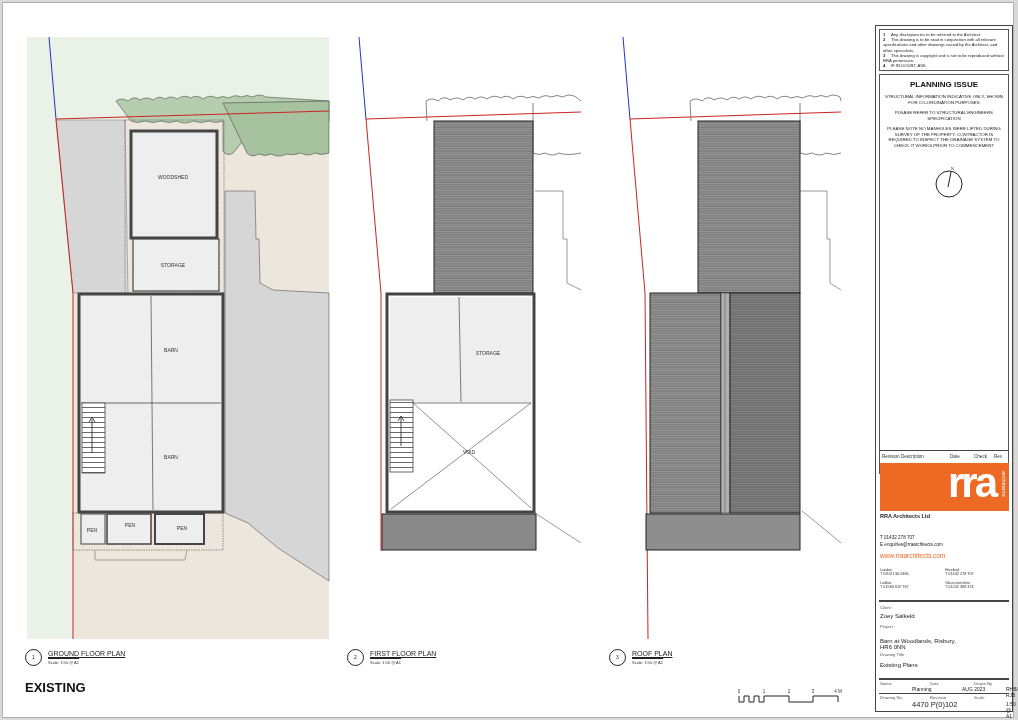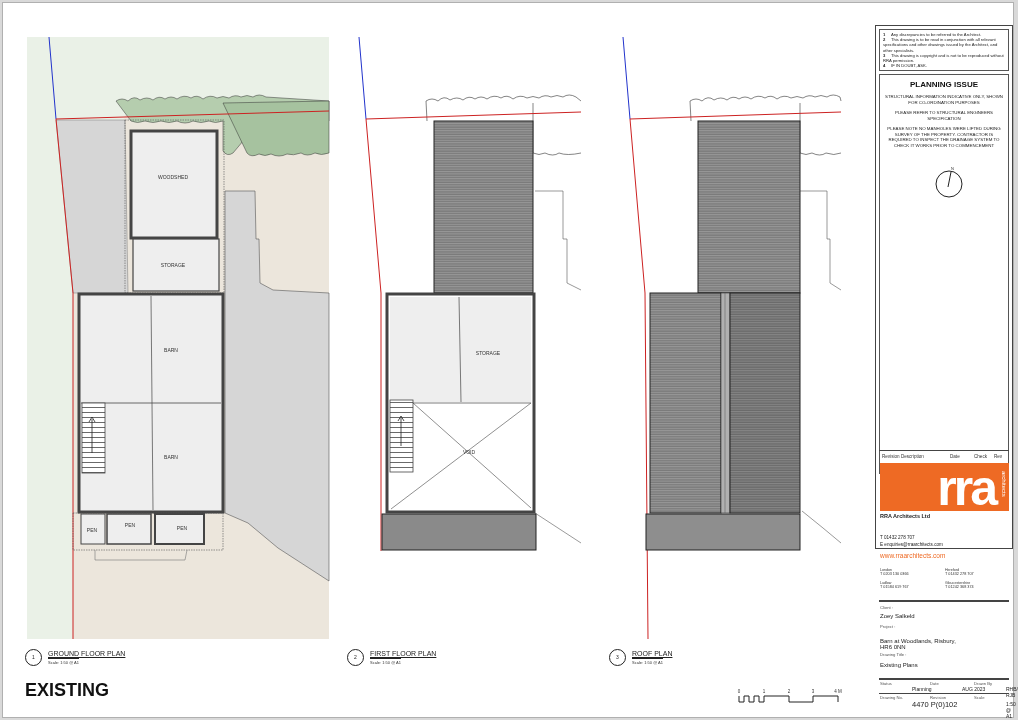--- a/index.html
+++ b/index.html
@@ -1,45 +1,45 @@
 <!DOCTYPE html>
 <html><head>
 <meta charset="utf-8">
 <style>
   * { box-sizing: border-box; margin: 0; padding: 0; }
   html, body { width: 1018px; height: 720px; overflow: hidden; background: #d9d9d9; font-family: "Liberation Sans", sans-serif; }
   .sheet { position: absolute; left: 2px; top: 2px; width: 1012px; height: 716px; background: #ffffff; border: 1px solid #b0b0b0; }
   svg { position: absolute; overflow: visible; }
   .room-label { font-size: 5px; fill: #333; font-family: "Liberation Sans", sans-serif; }
-  .title-block { position: absolute; left: 872px; top: 22px; width: 138px; height: 524px; border: 1.5px solid #444; background: #fff; }
+  .title-block { position: absolute; left: 872px; top: 22px; width: 138px; height: 687px; border: 1.5px solid #444; background: #fff; }
   .tb-notes { position: absolute; left: 3px; top: 3px; right: 3px; height: 42px; border: 1px solid #555; padding: 2px 3px; font-size: 4.2px; line-height: 5.2px; color: #222; }
   .tb-notes .num { display: inline-block; width: 8px; font-weight: bold; color: #222; }
   .tb-planning { position: absolute; left: 3px; top: 48px; right: 3px; height: 400px; border: 1px solid #555; text-align: center; }
   .tb-planning .h { font-size: 8px; font-weight: bold; margin-top: 5px; color: #111; }
   .tb-planning .p { font-size: 4.4px; line-height: 5.5px; color: #222; margin-top: 5px; padding: 0 4px; }
   .rev-head { position: absolute; left: 3px; top: 424px; right: 3px; height: 11px; border-top: 1px solid #444; display: flex; font-size: 4.6px; color: #333; align-items: center; padding: 0 3px; }
   .logo { position: absolute; left: 4px; top: 437px; width: 129px; height: 48px; background: #ee6a24; overflow: hidden; }
-  .logo .rra { position: absolute; right: 14px; top: -4px; font-size: 50px; font-weight: bold; color: #fff; letter-spacing: -3px; font-family: "Liberation Sans", sans-serif; }
+  .logo .rra { position: absolute; right: 14px; top: -4px; font-size: 42px; font-weight: bold; color: #fff; letter-spacing: -3px; font-family: "Liberation Sans", sans-serif; }
   .logo .arch { position: absolute; right: 2px; top: 8px; font-size: 6px; color: #fff; writing-mode: vertical-rl; }
   .company { position: absolute; left: 4px; top: 487px; right: 3px; font-size: 5px; color: #222; }
   .company .name { font-weight: bold; font-size: 5.5px; }
   .company .line { font-size: 4.6px; margin-top: 2px; }
   .company .web { color: #ee6a24; font-size: 6.5px; margin-top: 5px; }
   .offices { position: absolute; left: 4px; top: 542px; width: 130px; display: grid; grid-template-columns: 1fr 1fr; row-gap: 5px; font-size: 3.6px; color: #333; }
   .offices .t { font-size: 3.8px; }
   .rule { position: absolute; left: 3px; right: 3px; height: 1.5px; background: #444; }
   .field-label { position: absolute; left: 4px; font-size: 4.2px; color: #555; }
   .field-val { position: absolute; left: 4px; font-size: 6px; color: #222; line-height: 6.5px; }
   .meta-cell { position: absolute; font-size: 4.2px; color: #555; }
   .meta-val { position: absolute; font-size: 5px; color: #222; margin-left: 32px; }
   .plan-caption { position: absolute; height: 20px; }
   .plan-caption .circ { position: absolute; left: 0; top: 0; width: 17px; height: 17px; border: 1.2px solid #222; border-radius: 50%; font-size: 5px; text-align: center; line-height: 15px; color: #222; }
   .plan-caption .title { position: absolute; left: 23px; top: 1px; font-size: 7px; color: #222; text-decoration: underline; white-space: nowrap; }
   .plan-caption .scale { position: absolute; left: 23px; top: 9px; font-size: 4px; color: #333; white-space: nowrap; border-top: 1px solid #222; padding-top: 0.5px; }
-  .existing { position: absolute; left: 22px; top: 677px; font-size: 18px; font-weight: bold; color: #111; }
+  .existing { position: absolute; left: 22px; top: 677px; font-size: 13px; font-weight: bold; color: #111; }
 </style>
 </head>
 <body>
 
 <div class="sheet">
 
   <svg style="left:0;top:0;" width="340" height="640">
     <defs>
       <pattern id="roofHatch" width="4" height="2.4" patternUnits="userSpaceOnUse">
         <rect width="4" height="2.4" fill="#7a7a7a"></rect>

